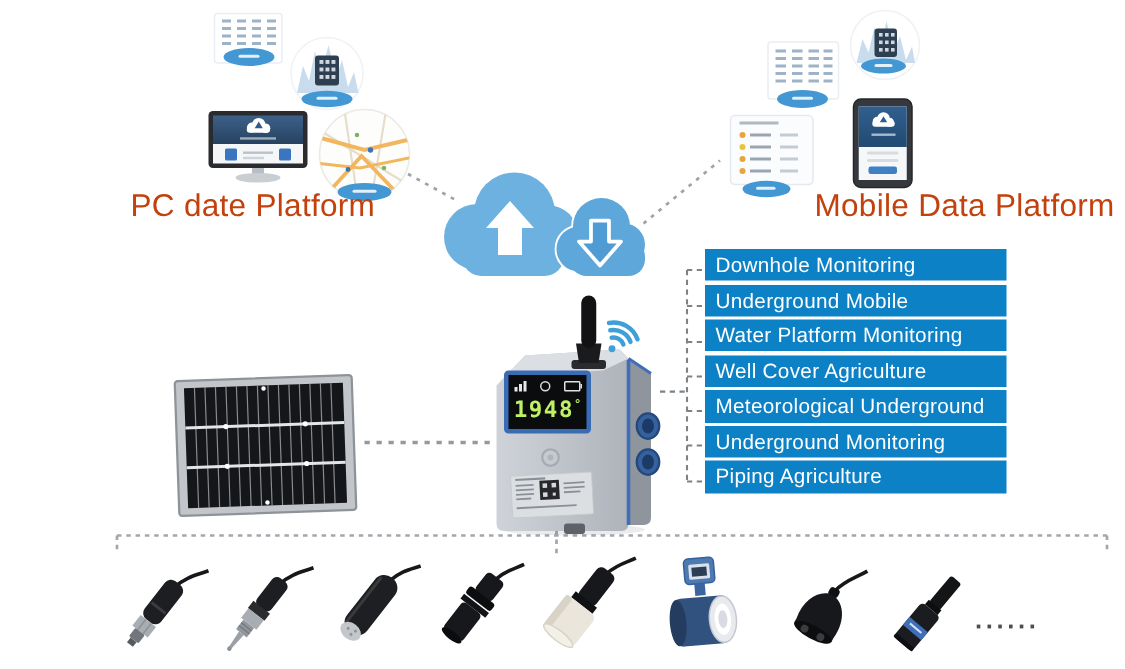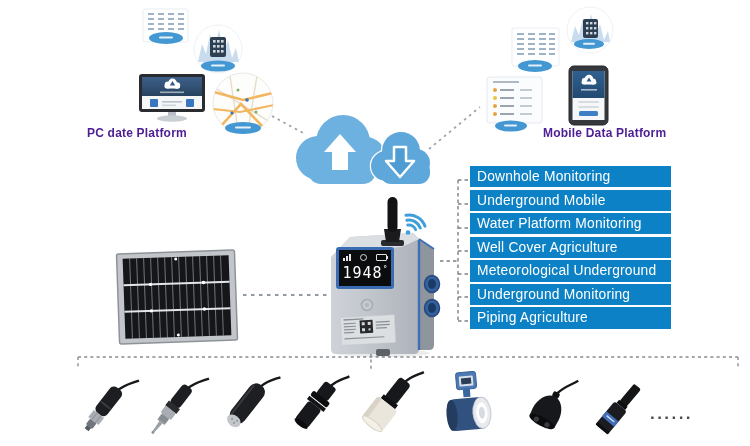--- a/index.html
+++ b/index.html
@@ -1,37 +1,37 @@
 <!DOCTYPE html>
 <html><head>
 <meta charset="utf-8">
 <style>
   html,body{margin:0;padding:0;background:#ffffff;}
   #canvas{position:relative;width:750px;height:446px;background:#ffffff;overflow:hidden;
           font-family:"Liberation Sans", sans-serif;}
   #art{position:absolute;left:0;top:0;width:750px;height:446px;}
-  .platform-label{position:absolute;font-size:12px;color:#4c1d95;letter-spacing:0.2px;white-space:nowrap;font-weight:bold;}
+  .platform-label{position:absolute;font-size:21px;color:#c2410c;letter-spacing:0.2px;white-space:nowrap;}
   #pc-label{left:87px;top:126px;}
   #mobile-label{left:543px;top:126px;}
   
   #mon-list{position:absolute;left:470px;top:166px;width:201px;display:flex;flex-direction:column;gap:2.4px;}
   .mon-box{height:21.2px;background:#0d81c5;color:#ffffff;font-size:13.8px;line-height:21.4px;
            padding-left:7px;letter-spacing:0.2px;white-space:nowrap;}
   
   #lcd{position:absolute;left:336px;top:247px;width:52px;height:36px;background:#0b0c0e;
        border:3px solid #3a6cb4;border-radius:3px;}
   #lcd .icons{display:flex;justify-content:space-between;align-items:flex-end;height:9px;padding:2px 4px 0 4px;}
   .sig{display:flex;align-items:flex-end;gap:1px;}
   .sig i{display:block;width:2px;background:#e8e8e8;}
   .sig i:nth-child(1){height:3px;}.sig i:nth-child(2){height:5px;}.sig i:nth-child(3){height:7px;}
   .mini-circ{width:5px;height:5px;border:1px solid #dcdcdc;border-radius:50%;}
   .batt{width:9px;height:5px;border:1px solid #e2e2e2;border-radius:1px;position:relative;}
   .batt:after{content:"";position:absolute;right:-2px;top:1px;width:1.5px;height:3px;background:#e2e2e2;}
-  #lcd .value{text-align:center;color:#ffffff;font-family:"DejaVu Sans Mono", monospace;
-              font-weight:normal;font-size:15px;letter-spacing:1px;line-height:18px;}
+  #lcd .value{text-align:center;color:#bef264;font-family:"DejaVu Sans Mono", monospace;
+              font-weight:bold;font-size:15px;letter-spacing:1px;line-height:18px;}
   #lcd .value .unit{font-size:8px;vertical-align:super;letter-spacing:0;}
   
   #sensor-ellipsis{position:absolute;left:650px;top:408px;font-size:17px;font-weight:bold;
                    color:#4a4e53;letter-spacing:1.5px;}
 </style>
 </head>
 <body>
 <div id="canvas">
 
 <svg id="art" viewBox="0 0 750 446">

